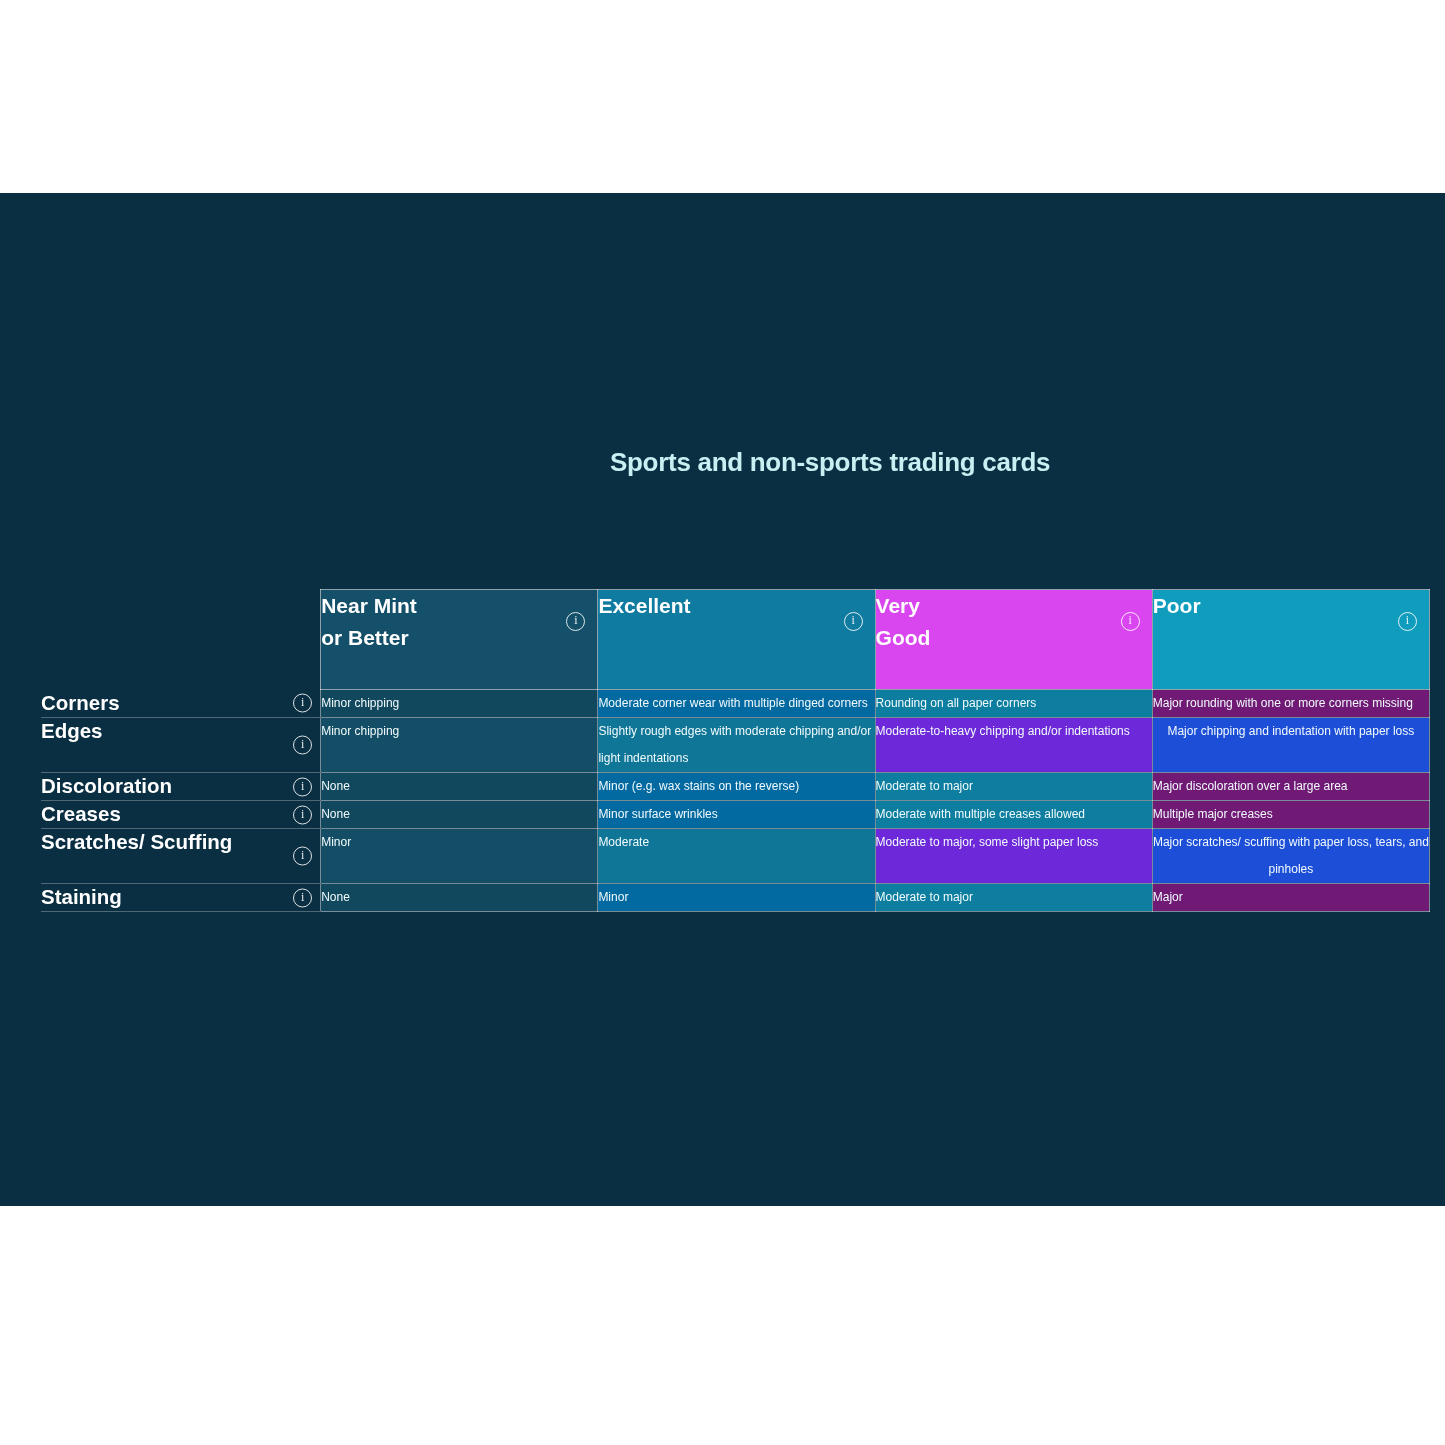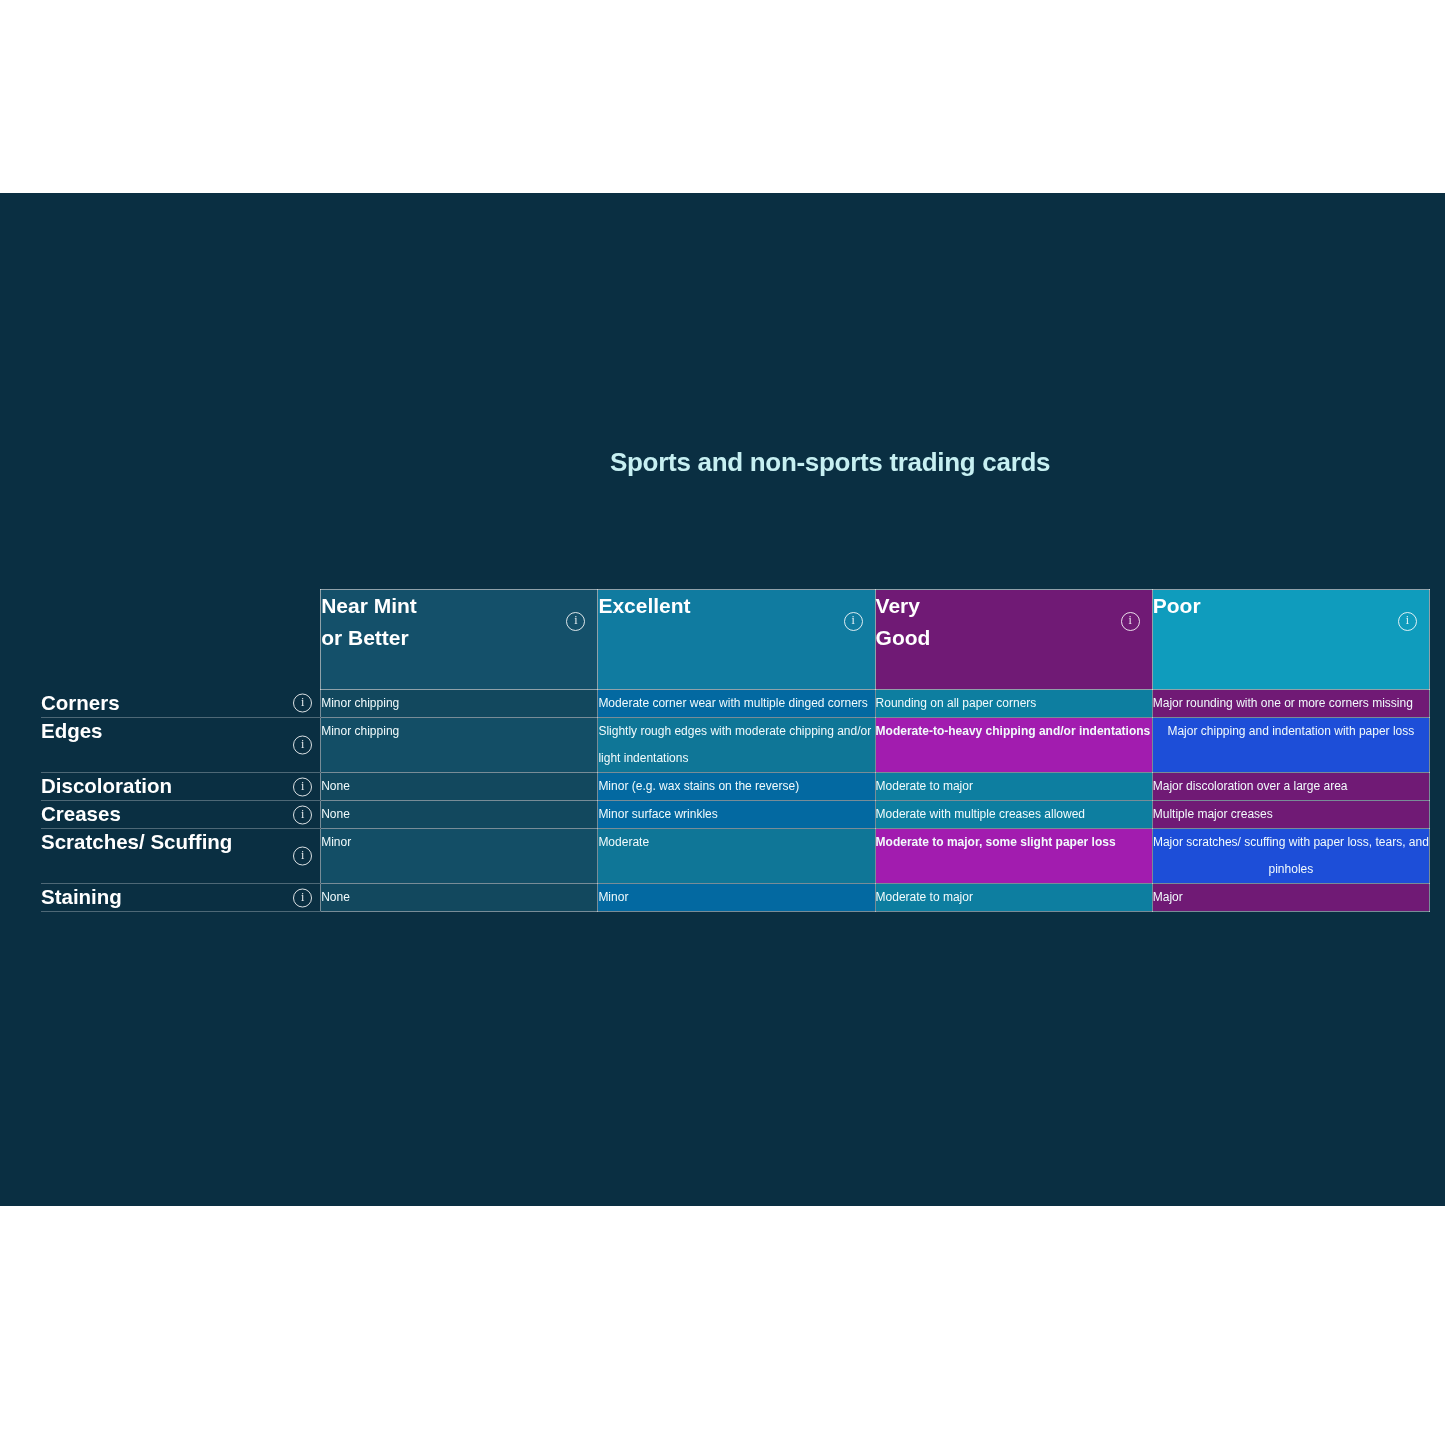--- a/index.html
+++ b/index.html
@@ -110,25 +110,25 @@
     border: 1px solid rgba(255,255,255,0.45);
     box-sizing: border-box;
   }
   
   .c0 { background: #12485e; }
   .c1 { background: #0369a1; }
   .c2 { background: #0d7ea0; }
   .c3 { background: #701a75; }
   .c0.head { background: #14506a; }
   .c1.head { background: #107ba0; }
-  .c2.head { background: #701a75; }
+  .c2.head { background: #d946ef; }
   .c3.head { background: #0f9cbd; }
   .c0.alt { background: #134e66; }
   .c1.alt { background: #0f7697; }
-  .c2.alt { background: #a21caf; font-weight: bold; }
+  .c2.alt { background: #6d28d9; }
   .c3.alt { background: #1d4ed8; text-align: center; }
   .colw { width: 277px; }
 </style>
 </head>
 <body>
 
 <div id="page">
   <div id="panel">
 
     <div id="title">Sports and non-sports trading cards</div>

